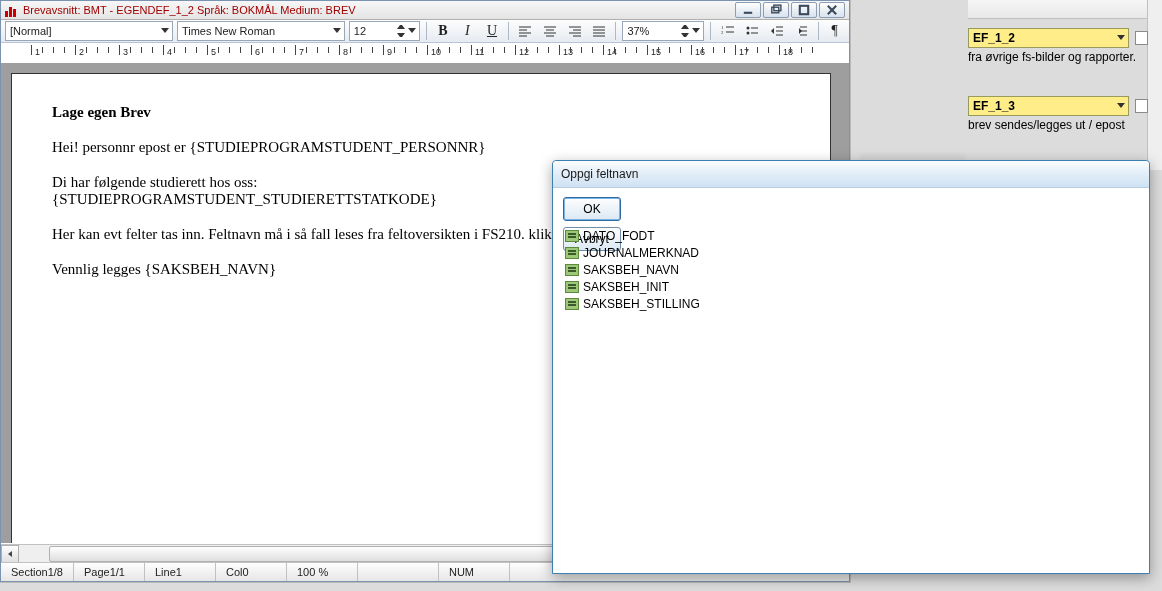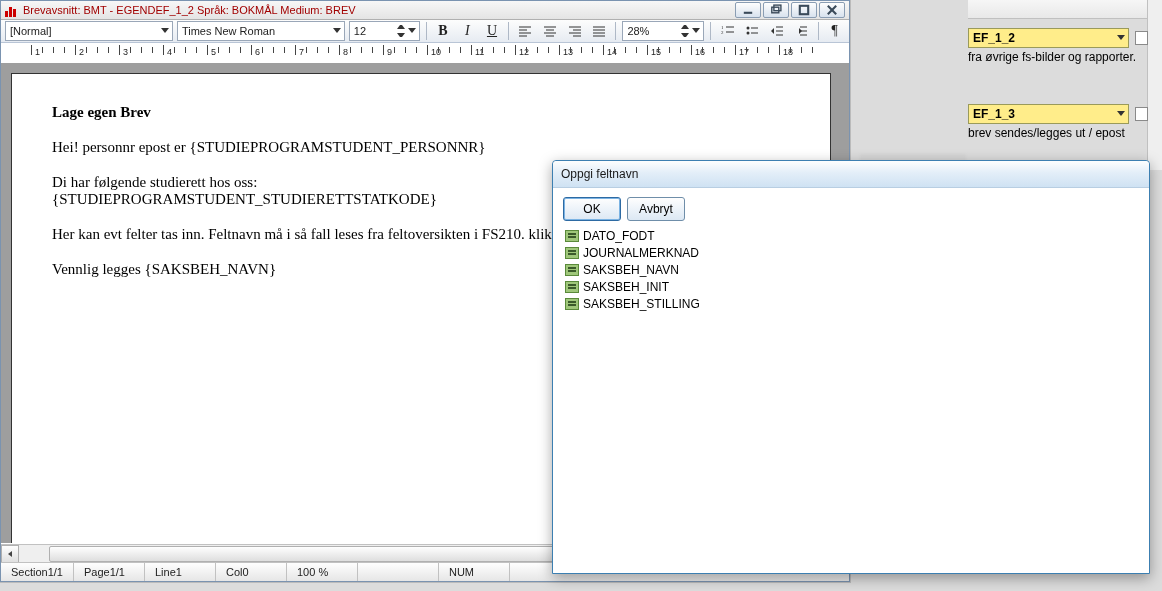--- a/index.html
+++ b/index.html
@@ -45,21 +45,21 @@
   .statusbar { position:absolute; left:0; right:0; bottom:0; height:18px; background:linear-gradient(#fefefe,#e6e6e6); border-top:1px solid #c1c1c1; display:flex; align-items:stretch; font-size:11px; color:#222; }
   .statcell { border-right:1px solid #c1c1c1; padding:0 10px; display:flex; align-items:center; min-width:50px; }
   
   .dialog { position:absolute; left:552px; top:160px; width:596px; height:412px; background:#fff; border:1px solid #3c7fb1; border-radius:4px 4px 0 0; box-shadow:0 4px 14px rgba(0,0,0,0.35); }
   .dialog .dtitle { height:26px; background:linear-gradient(#fdfefe,#e3eef8 45%,#cfe2f3); border-bottom:1px solid #b8cee2; border-radius:4px 4px 0 0; display:flex; align-items:center; padding:0 8px; color:#1a1a1a; font-size:12px; }
   .dialog .dbody { position:absolute; left:0; top:26px; right:0; bottom:0; padding:10px; box-sizing:border-box; }
   .dialog .input-row { display:flex; gap:8px; align-items:flex-start; }
   .dialog input[type=text] { flex:1; height:20px; border:1px solid #7a8a9a; font-weight:bold; font-size:12px; padding:0 4px; }
   .dbtn { width:56px; height:22px; border:1px solid #6f8ea9; background:linear-gradient(#fefefe,#dce8f4); border-radius:3px; font-size:12px; color:#000; display:flex; align-items:center; justify-content:center; }
   .dbtn.primary { border:1px solid #2d6aa3; box-shadow:0 0 0 1px #7bb3e3 inset; }
-  .btncol { display:flex; gap:6px; }
+  .btncol { display:flex; flex-direction:column; gap:6px; }
   .fieldlist { position:absolute; left:10px; top:40px; width:290px; bottom:10px; overflow:auto; }
   .flitem { display:flex; align-items:center; gap:4px; height:17px; font-size:12px; color:#000; padding-left:2px; }
   .flitem .ficon { width:14px; height:12px; background:#9fc77a; border:1px solid #5a8a3a; box-sizing:border-box; position:relative; }
   .flitem .ficon::before { content:""; position:absolute; left:2px; top:2px; width:8px; height:2px; background:#3a5a2a; box-shadow:0 3px 0 #3a5a2a; }
   
   .sidepanel { position:absolute; right:0; top:0; width:198px; height:580px; }
   .sidetop { position:absolute; top:0; right:14px; width:180px; height:18px; border-bottom:1px solid #c0c0c0; background:linear-gradient(#f6f6f6,#e8e8e8); }
   .siderow { position:absolute; right:14px; width:180px; }
   .drop { width:150px; height:18px; background:#ffed8a; border:1px solid #9a9a5a; display:flex; align-items:center; padding:0 18px 0 4px; position:relative; font-size:12px; color:#000; font-weight:bold; }
   .drop::after { content:""; position:absolute; right:3px; top:6px; border-left:4px solid transparent; border-right:4px solid transparent; border-top:5px solid #333; }
@@ -80,21 +80,21 @@
   <div class="siderow" style="top:28px;">
     <div style="display:flex; align-items:center; gap:6px;">
       <div class="drop">
             <span>EF_1_2</span>
           </div>
       <span class="chk"></span>
     </div>
     <div class="sidetext">fra øvrige fs-bilder og rapporter.</div>
   </div>
 
-  <div class="siderow" style="top:104px;">
+  <div class="siderow" style="top:96px;">
     <div style="display:flex; align-items:center; gap:6px;">
       <div class="drop">
             <span>EF_1_3</span>
           </div>
       <span class="chk"></span>
     </div>
     <div class="sidetext">brev sendes/legges ut / epost</div>
   </div>
 </div>
 
@@ -184,21 +184,21 @@
     <div class="tbtn">
           <svg class="iconsvg" viewBox="0 0 14 14">
             <line x1="1" y1="3" x2="13" y2="3" stroke="#333"></line>
             <line x1="1" y1="6" x2="13" y2="6" stroke="#333"></line>
             <line x1="1" y1="9" x2="13" y2="9" stroke="#333"></line>
             <line x1="1" y1="12" x2="13" y2="12" stroke="#333"></line>
           </svg>
         </div>
     <div class="sep"></div>
     <div class="combo spin" style="width:56px">
-      <span>28%</span>
+      <span>37%</span>
       <span class="spinctl">
             <span>
               <span class="up"></span>
             </span>
             <span>
               <span class="dn"></span>
             </span>
           </span>
     </div>
     <div class="sep"></div>
@@ -356,21 +356,21 @@
       <div class="thumb"></div>
     </div>
     <div class="scbtn">
           <svg width="8" height="8" viewBox="0 0 8 8">
             <polygon points="2,1 6,4 2,7" fill="#444"></polygon>
           </svg>
         </div>
   </div>
 
   <div class="statusbar">
-    <div class="statcell">Section1/1</div>
+    <div class="statcell">Section1/8</div>
     <div class="statcell">Page1/1</div>
     <div class="statcell">Line1</div>
     <div class="statcell">Col0</div>
     <div class="statcell">100 %</div>
     <div class="statcell" style="min-width:60px"></div>
     <div class="statcell">NUM</div>
     <div class="statcell" style="flex:1;border-right:none"></div>
   </div>
 </div>
 

